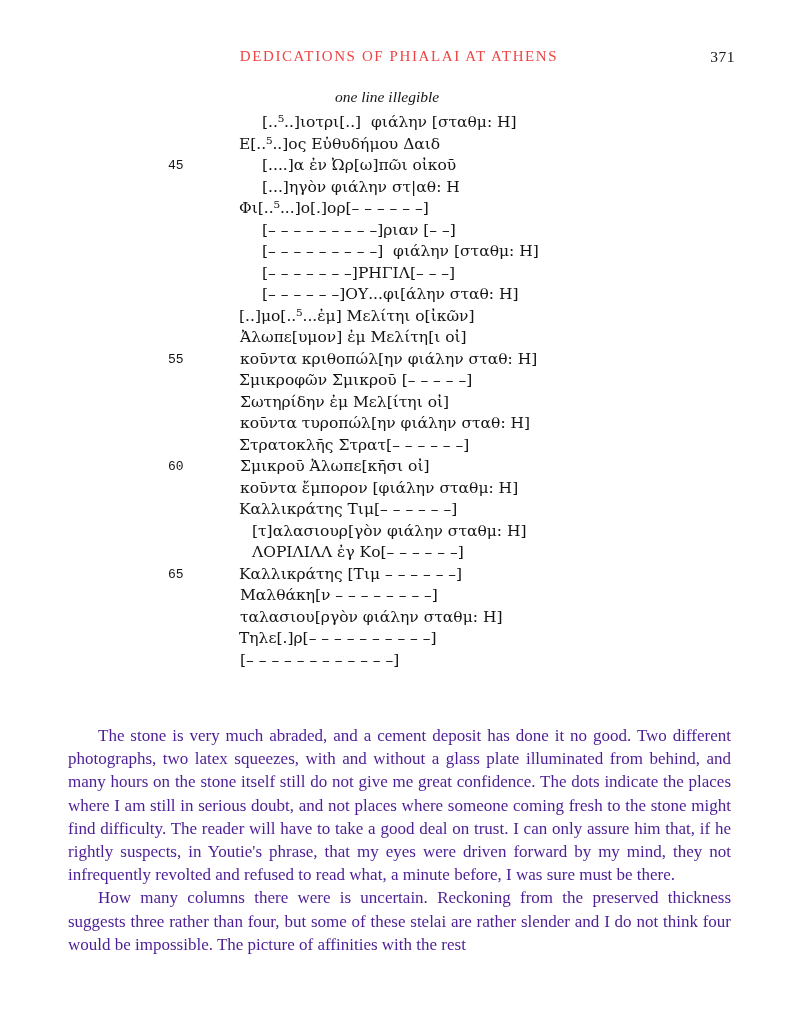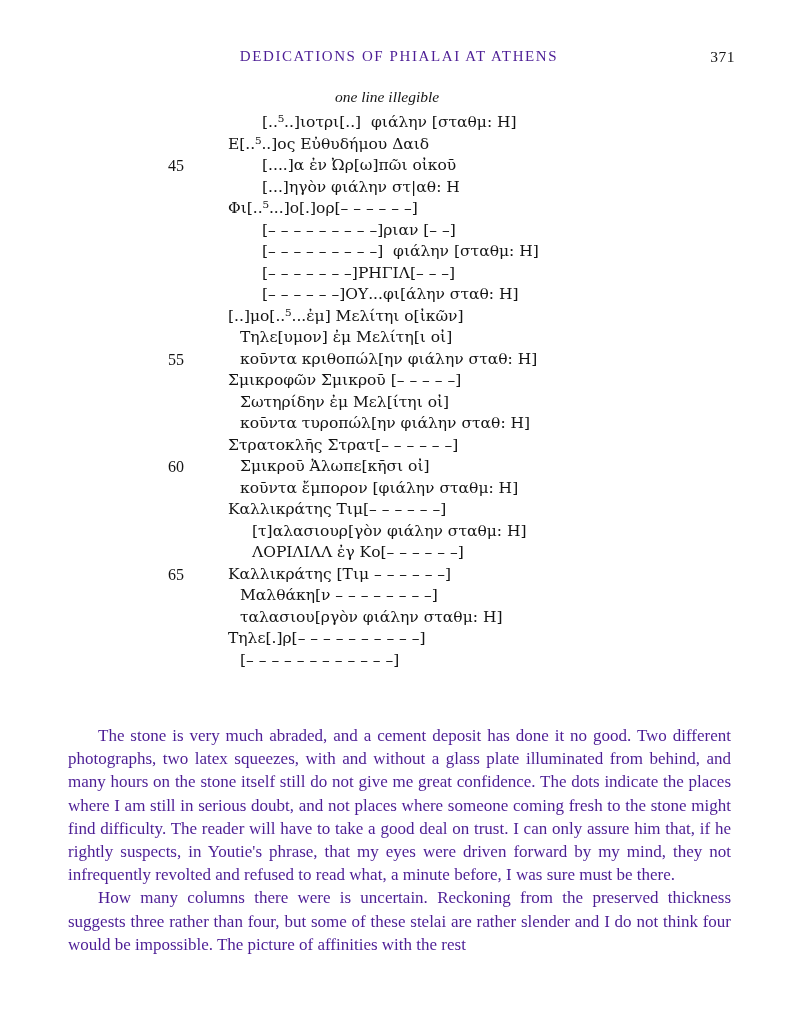--- a/index.html
+++ b/index.html
@@ -20,21 +20,21 @@
     top: 48px;
     left: 0;
     right: 0;
     height: 20px;
   }
   .running-head {
     display: block;
     text-align: center;
     font-size: 15px;
     letter-spacing: 1.6px;
-    color: #4c1d95;
+    color: #ef4444;
   }
   .page-number {
     position: absolute;
     right: 63px;
     top: 0;
     font-size: 15.5px;
     letter-spacing: 0.5px;
   }
 
   
@@ -55,25 +55,25 @@
   .ins-row {
     display: flex;
     align-items: flex-start;
     height: 21.5px;
     line-height: 21.5px;
     white-space: pre;
   }
   .ins-num {
     width: 56px;
     flex: none;
-    font-family: Liberation Serif, serif;
-    font-size: 16px;
+    font-family: Liberation Mono, monospace;
+    font-size: 13px;
   }
   .ins-text { white-space: pre; }
-  .ind0   { margin-left: 4px; }
+  .ind0   { margin-left: 15px; }
   .ind1   { margin-left: 16px; }
   .ind2   { margin-left: 28px; }
   .ind3   { margin-left: 38px; }
   .indneg { margin-left: -34px; }
 
   
   .body-text {
     position: absolute;
     top: 724px;
     left: 68px;
@@ -104,21 +104,21 @@
         <div class="ins-row"><span class="ins-num"></span><span class="ins-text ind3">[..⁵..]ιοτρι[..]  φιάλην [σταθμ: Η]</span></div>
         <div class="ins-row"><span class="ins-num"></span><span class="ins-text ind0">Ε[..⁵..]ος Εὐθυδήμου Δαιδ</span></div>
         <div class="ins-row"><span class="ins-num">45</span><span class="ins-text ind3">[....]α ἐν Ὠρ[ω]πῶι οἰκοῦ</span></div>
         <div class="ins-row"><span class="ins-num"></span><span class="ins-text ind3">[...]ηγὸν φιάλην στ|αθ: Η</span></div>
         <div class="ins-row"><span class="ins-num"></span><span class="ins-text ind0">Φι[..⁵...]ο[.]ορ[– – – – – –]</span></div>
         <div class="ins-row"><span class="ins-num"></span><span class="ins-text ind3">[– – – – – – – – –]ριαν [– –]</span></div>
         <div class="ins-row"><span class="ins-num"></span><span class="ins-text ind3">[– – – – – – – – –]  φιάλην [σταθμ: Η]</span></div>
         <div class="ins-row"><span class="ins-num"></span><span class="ins-text ind3">[– – – – – – –]ΡΗΓΙΛ[– – –]</span></div>
         <div class="ins-row"><span class="ins-num"></span><span class="ins-text ind3">[– – – – – –]ΟΥ...φι[άλην σταθ: Η]</span></div>
         <div class="ins-row"><span class="ins-num"></span><span class="ins-text ind0">[..]μο[..⁵...ἐμ] Μελίτηι ο[ἰκῶν]</span></div>
-        <div class="ins-row"><span class="ins-num"></span><span class="ins-text ind1">Τηλε[υμον] ἐμ Μελίτη[ι οἰ]</span></div>
+        <div class="ins-row"><span class="ins-num"></span><span class="ins-text ind1">Ἀλωπε[υμον] ἐμ Μελίτη[ι οἰ]</span></div>
         <div class="ins-row"><span class="ins-num">55</span><span class="ins-text ind1">κοῦντα κριθοπώλ[ην φιάλην σταθ: Η]</span></div>
         <div class="ins-row"><span class="ins-num"></span><span class="ins-text ind0">Σμικροφῶν Σμικροῦ [– – – – –]</span></div>
         <div class="ins-row"><span class="ins-num"></span><span class="ins-text ind1">Σωτηρίδην ἐμ Μελ[ίτηι οἰ]</span></div>
         <div class="ins-row"><span class="ins-num"></span><span class="ins-text ind1">κοῦντα τυροπώλ[ην φιάλην σταθ: Η]</span></div>
         <div class="ins-row"><span class="ins-num"></span><span class="ins-text ind0">Στρατοκλῆς Στρατ[– – – – – –]</span></div>
         <div class="ins-row"><span class="ins-num">60</span><span class="ins-text ind1">Σμικροῦ Ἀλωπε[κῆσι οἰ]</span></div>
         <div class="ins-row"><span class="ins-num"></span><span class="ins-text ind1">κοῦντα ἔμπορον [φιάλην σταθμ: Η]</span></div>
         <div class="ins-row"><span class="ins-num"></span><span class="ins-text ind0">Καλλικράτης Τιμ[– – – – – –]</span></div>
         <div class="ins-row"><span class="ins-num"></span><span class="ins-text ind2">[τ]αλασιουρ[γὸν φιάλην σταθμ: Η]</span></div>
         <div class="ins-row"><span class="ins-num"></span><span class="ins-text ind2">ΛΟΡΙΛΙΛΛ ἐγ Κο[– – – – – –]</span></div>

